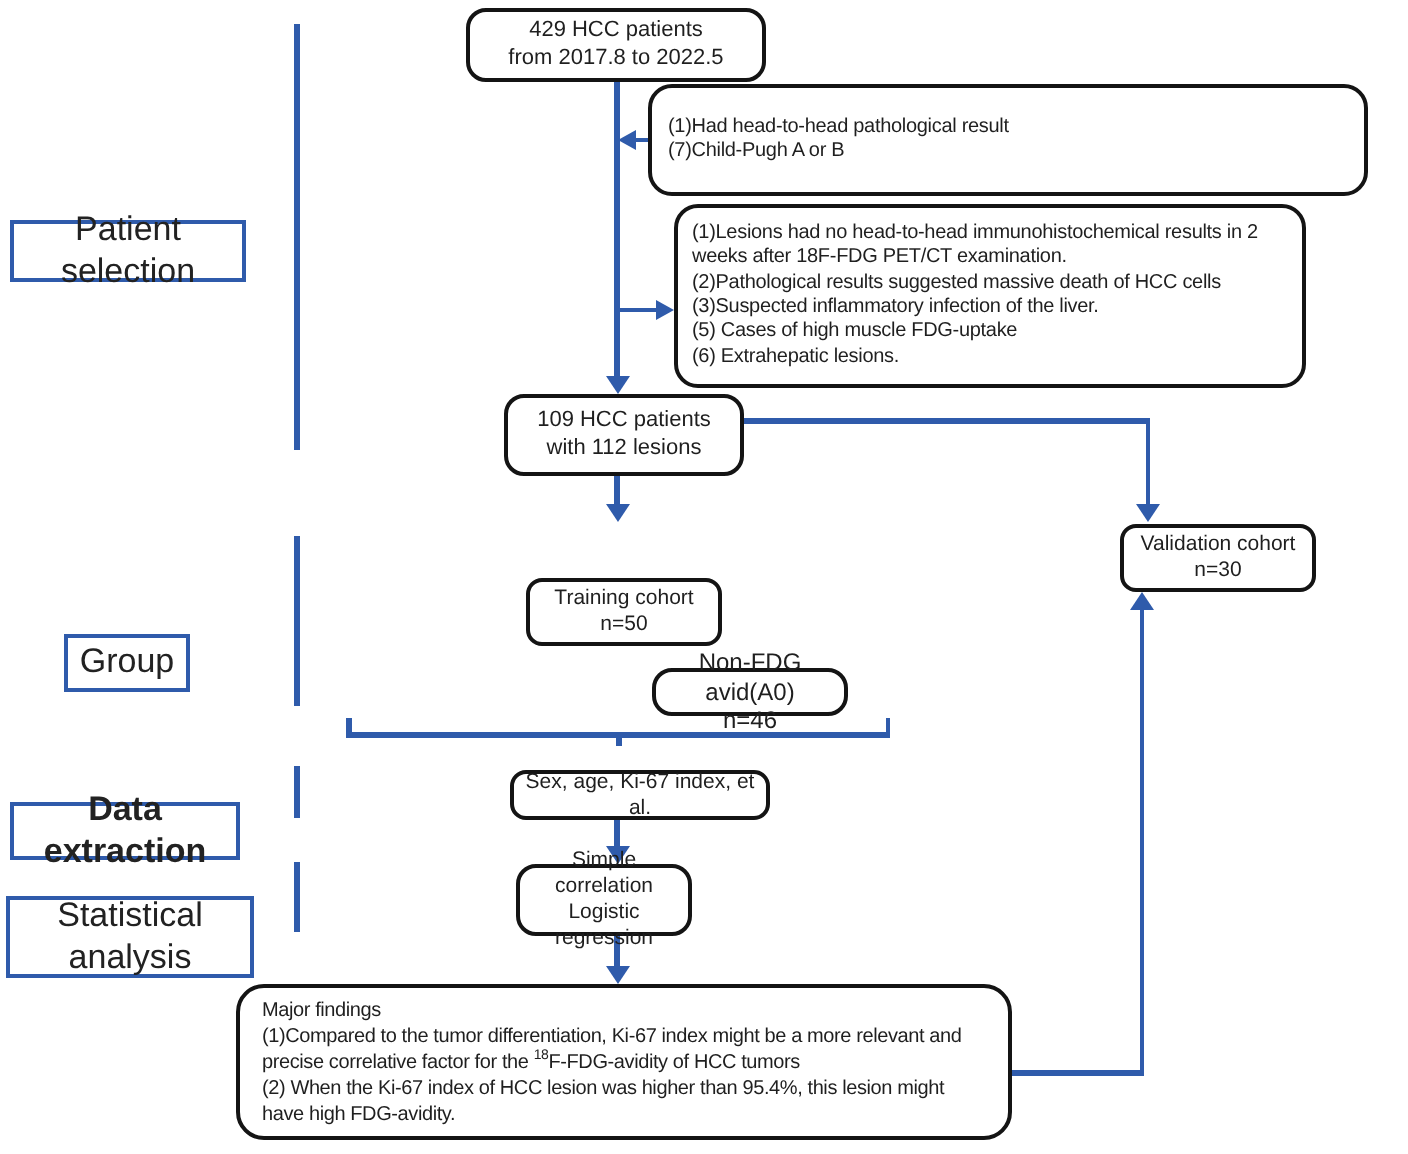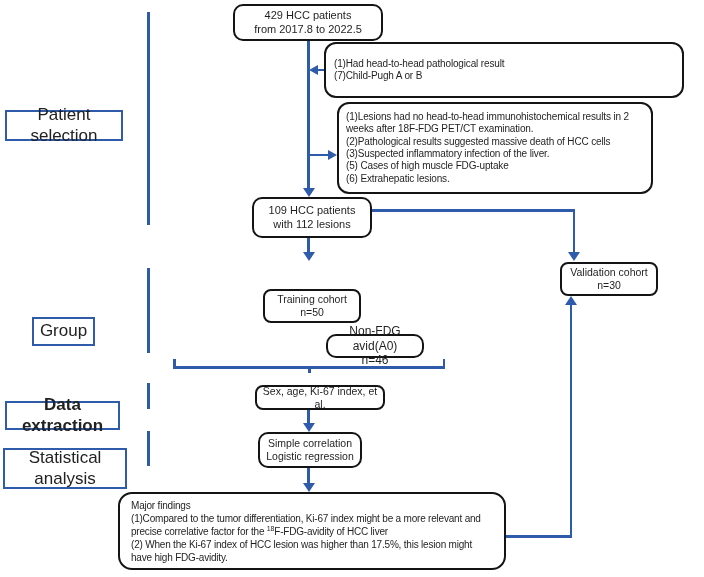--- a/index.html
+++ b/index.html
@@ -134,24 +134,24 @@
 
   <div class="nbox" style="left:326px;top:318px;width:98px;height:24px;font-size:12px;margin-top:16px;">
     <span>Non-FDG avid(A0)</span>
     <span>n=46</span>
   </div>
 
   <div class="nbox" style="left:230px;top:385px;width:130px;height:25px;font-size:10.5px;border-radius:8px;margin-left:25px;">
     <span>Sex, age, Ki-67 index, et al.</span>
   </div>
 
-  <div class="nbox" style="left:258px;top:432px;width:104px;height:36px;font-size:10.5px;">
+  <div class="nbox" style="left:258px;top:432px;width:88px;height:36px;font-size:10.5px;">
     <span>Simple correlation</span>
     <span>Logistic regression</span>
   </div>
 
   <div class="nbox lefttext" style="left:118px;top:492px;width:388px;height:78px;padding:6px 11px;font-size:10px;letter-spacing:-0.2px;border-radius:14px;line-height:1.3;">
     <span class="item">Major findings</span>
-    <span class="item"><span>(1)Compared to the tumor differentiation, Ki-67 index might be a more relevant and precise correlative factor for the </span><sup>18</sup><span>F-FDG-avidity of HCC liver</span></span>
-    <span class="item">(2) When the Ki-67 index of HCC lesion was higher than 17.5%, this lesion might have high FDG-avidity.</span>
+    <span class="item"><span>(1)Compared to the tumor differentiation, Ki-67 index might be a more relevant and precise correlative factor for the </span><sup>18</sup><span>F-FDG-avidity of HCC tumors</span></span>
+    <span class="item">(2) When the Ki-67 index of HCC lesion was higher than 95.4%, this lesion might have high FDG-avidity.</span>
   </div>
 
 </div>
 
 </body></html>

